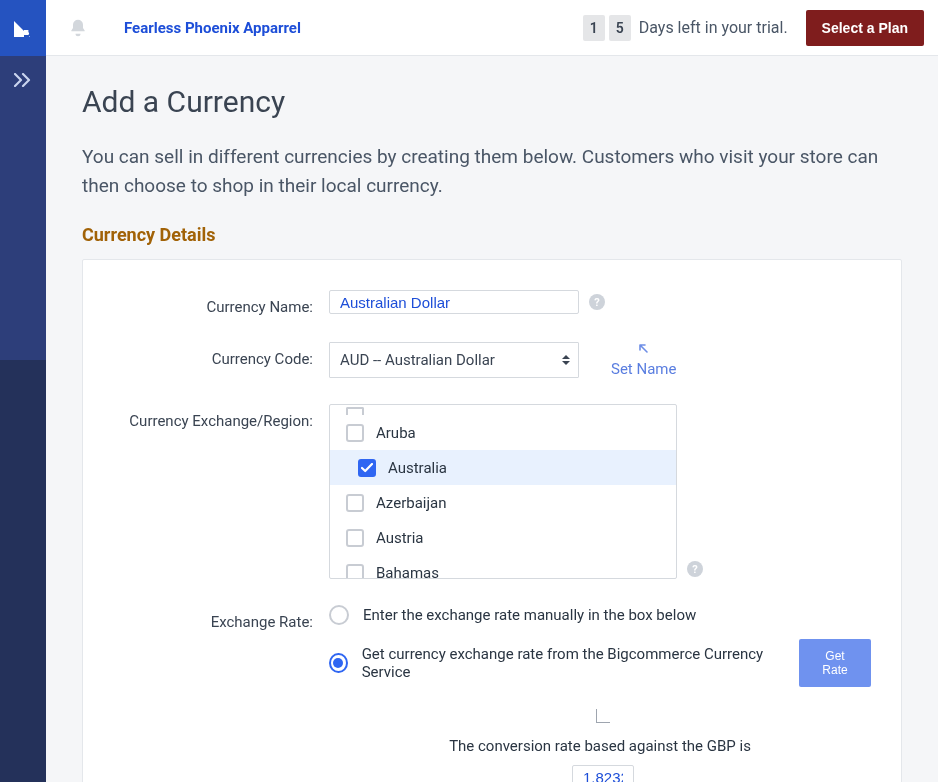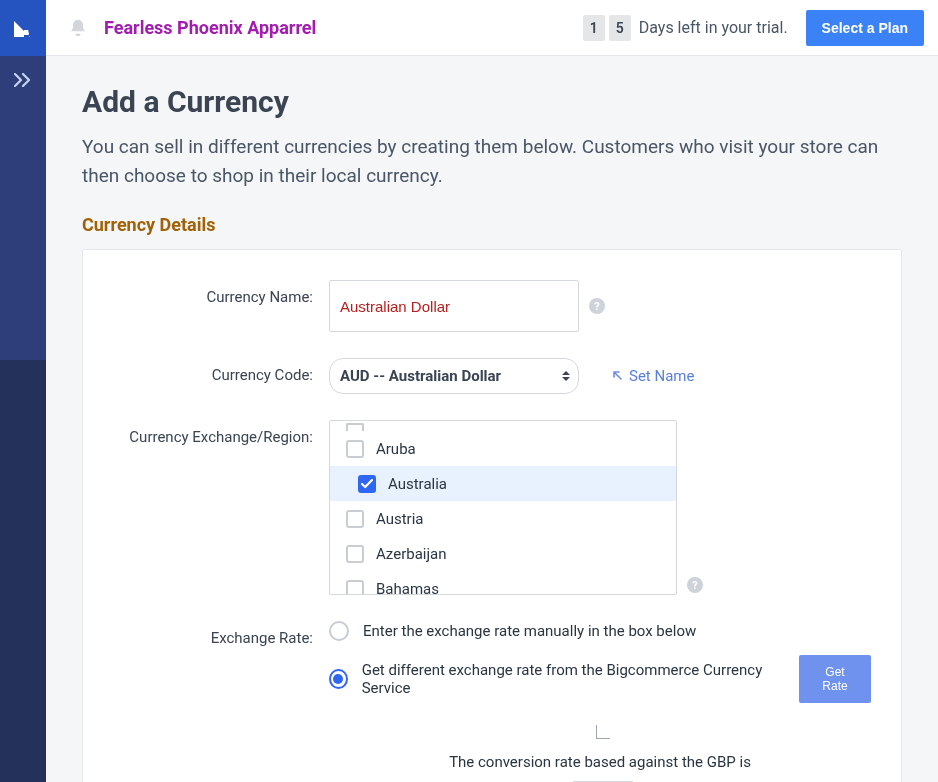--- a/index.html
+++ b/index.html
@@ -63,62 +63,62 @@
     align-items: center;
     padding: 0 14px 0 10px;
   }
   .bell-icon {
     width: 28px; height: 28px; display: flex; align-items: center; justify-content: center;
     color: #d0d4da;
     margin-left: 8px;
   }
   .store-name {
     font-weight: 700;
-    font-size: 18px;
-    color: #a21caf;
-    margin-left: 12px;
+    font-size: 15px;
+    color: #1d4ed8;
+    margin-left: 32px;
   }
   .trial {
     margin-left: auto;
     display: flex;
     align-items: center;
     gap: 8px;
   }
   .trial-digit {
     background: #e5e6e8;
     color: #3a4452;
     font-weight: 600;
     width: 22px; height: 26px;
     display: flex; align-items: center; justify-content: center;
     border-radius: 2px;
     font-size: 14px;
   }
   .trial-digits { display: flex; gap: 4px; }
   .trial-text { font-size: 16px; color: #4a5666; }
   .select-plan-btn {
-    background: #3b82f6;
+    background: #7f1d1d;
     color: #fff;
     font-weight: 600;
     font-size: 14px;
     border: none;
     padding: 10px 16px;
     border-radius: 2px;
     margin-left: 10px;
     cursor: pointer;
   }
 
   
   .content {
     padding: 28px 36px;
   }
   .page-title {
     font-size: 30px;
-    font-weight: 700;
+    font-weight: 400;
     color: #3a4452;
-    margin-bottom: 14px;
+    margin-bottom: 24px;
   }
   .page-desc {
     font-size: 19px;
     color: #4a5666;
     line-height: 1.5;
     max-width: 800px;
     margin-bottom: 24px;
   }
   .section-title {
     font-size: 18px;
@@ -149,53 +149,52 @@
   }
   .form-control-col {
     flex: 1;
     display: flex;
     align-items: center;
     gap: 10px;
     flex-wrap: wrap;
   }
 
   .text-input {
-    height: 52px;
+    height: 24px;
     border: 1px solid #d5d9de;
     border-radius: 2px;
     padding: 0 10px;
     font-size: 15px;
-    color: #b91c1c;
+    color: #1d4ed8;
     background: #fff;
   }
   .text-input.w250 { width: 250px; }
   .text-input.w60 { width: 62px; text-align: left; }
 
   .help-icon {
     width: 16px; height: 16px; border-radius: 50%;
     background: #ced3da; color: #fff;
     font-size: 11px; font-weight: 700;
     display: inline-flex; align-items: center; justify-content: center;
     cursor: help;
   }
 
   .select-wrap {
     height: 36px;
     border: 1px solid #d5d9de;
-    border-radius: 14px;
+    border-radius: 1px;
     background: #fff;
     display: inline-flex;
     align-items: center;
     padding: 0 26px 0 10px;
     position: relative;
     width: 250px;
     font-size: 15px;
     color: #3a4452;
     cursor: pointer;
-    font-weight: bold;
   }
   .select-caret {
     position: absolute;
     right: 8px; top: 50%; transform: translateY(-50%);
     display: flex; flex-direction: column; gap: 2px;
   }
   .caret-up, .caret-down {
     width: 0; height: 0;
     border-left: 4px solid transparent;
     border-right: 4px solid transparent;
@@ -205,20 +204,21 @@
 
   .link-setname {
     color: #5a7ee0;
     font-size: 15px;
     text-decoration: none;
     margin-left: 22px;
     display: inline-flex;
     align-items: center;
     gap: 4px;
     cursor: pointer;
+    flex-direction: column;
   }
 
   
   .country-box {
     width: 348px;
     height: 175px;
     border: 1px solid #d5d9de;
     border-radius: 2px;
     overflow: hidden;
     position: relative;
@@ -395,46 +395,46 @@
                 <div class="country-item selected">
                   <span class="checkbox checked">
                     <svg width="12" height="10" viewBox="0 0 12 10">
                         <path d="M1 5 L4.2 8 L11 1" stroke="#fff" stroke-width="2.2" fill="none" stroke-linecap="round" stroke-linejoin="round"></path>
                       </svg>
                   </span>
                   <span class="country-label">Australia</span>
                 </div>
                 <div class="country-item">
                   <span class="checkbox"></span>
-                  <span class="country-label">Austria</span>
+                  <span class="country-label">Azerbaijan</span>
                 </div>
                 <div class="country-item">
                   <span class="checkbox"></span>
-                  <span class="country-label">Azerbaijan</span>
+                  <span class="country-label">Austria</span>
                 </div>
                 <div class="country-item">
                   <span class="checkbox"></span>
                   <span class="country-label">Bahamas</span>
                 </div>
               </div>
               <span class="help-icon" style="margin-left:10px; margin-bottom:2px;">?</span>
             </div>
           </div>
         </div>
 
         <div class="form-row" style="margin-top:20px;">
           <label class="form-label">Exchange Rate:</label>
           <div class="form-control-col" style="display:block;">
             <div class="radio-row">
               <span class="radio"></span>
               <span class="radio-label">Enter the exchange rate manually in the box below</span>
             </div>
             <div class="radio-row" style="margin-bottom:0;">
               <span class="radio checked"></span>
-              <span class="radio-label">Get different exchange rate from the Bigcommerce Currency Service</span>
+              <span class="radio-label">Get currency exchange rate from the Bigcommerce Currency Service</span>
               <button class="getrate-btn">Get Rate</button>
             </div>
 
             <div class="rate-row">
               <span class="angle-shape"></span>
               <span class="rate-text">The conversion rate based against the GBP is</span>
               <input class="text-input w60" type="text" value="1.8232" style="">
               <span class="help-icon">?</span>
             </div>
           </div>

